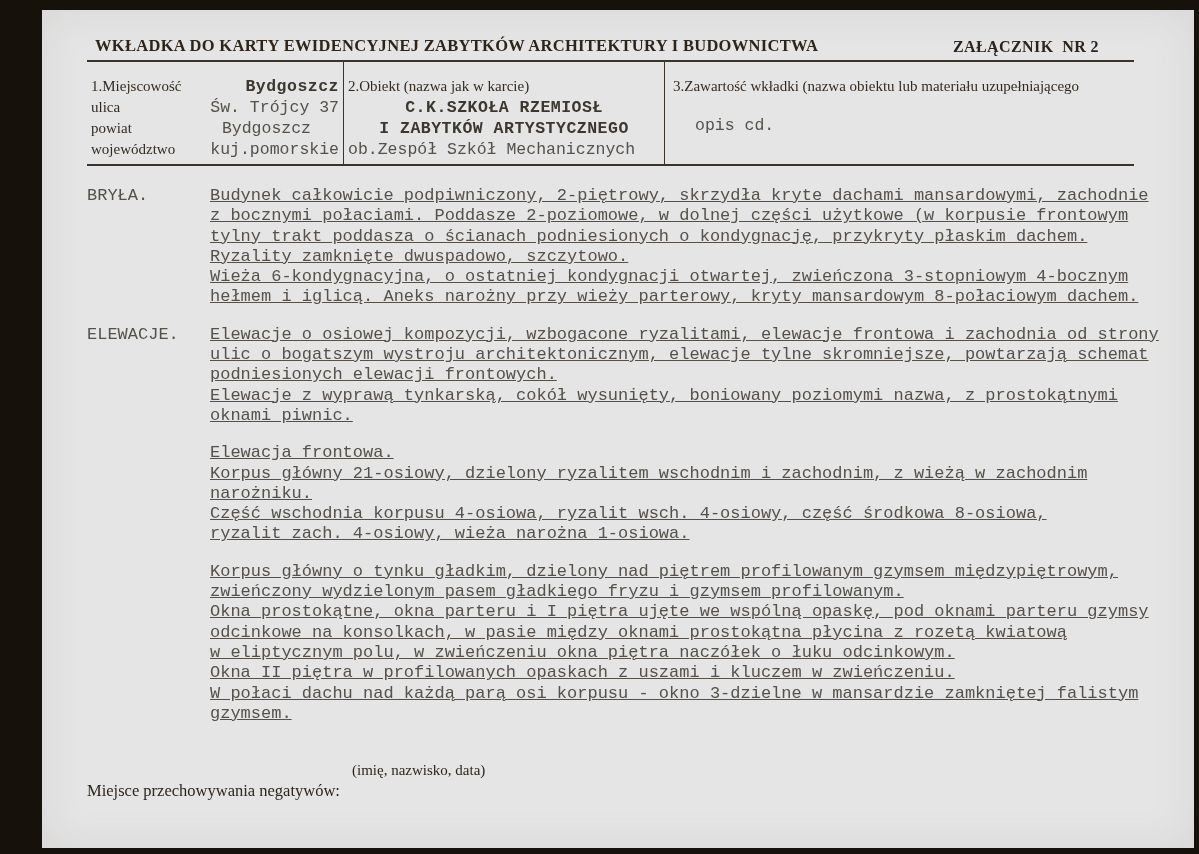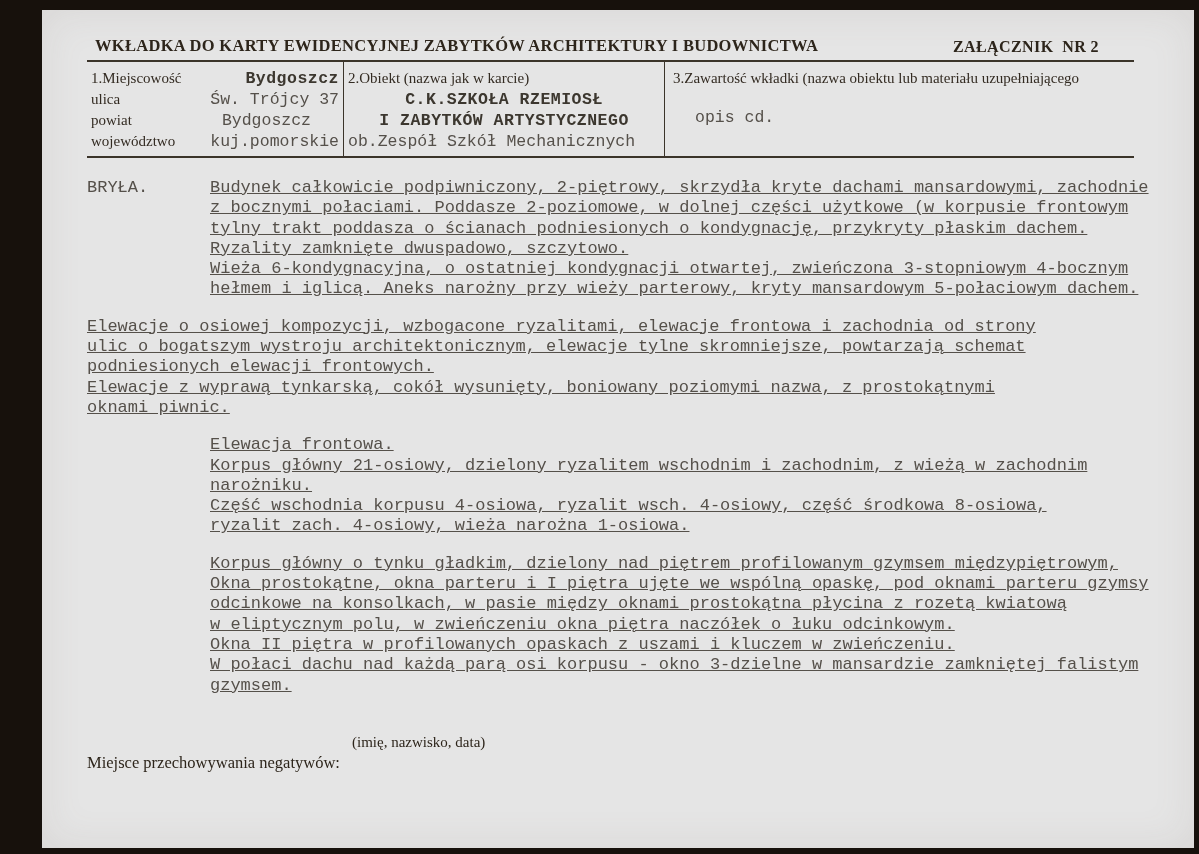--- a/index.html
+++ b/index.html
@@ -35,21 +35,21 @@
     margin-right:35px;color:#2d251b;white-space:pre;
   }
   
   .id-table{
     display:flex;
     border-top:2px solid #3b342a;
     border-bottom:2px solid #3b342a;
     min-height:88px;
     font-size:15px;
   }
-  .col{padding:6px 4px 4px 4px;}
+  .col{padding:14px 4px 4px 4px;}
   .col1{width:248px;}
   .col2{width:312px;border-left:1.5px solid #3b342a;border-right:1.5px solid #3b342a;}
   .col3{flex:1;}
   .field-row{display:flex;justify-content:space-between;line-height:21px;}
   .f-label{font-family:"Liberation Serif","DejaVu Serif",serif;color:#332b22;white-space:pre;}
   .mono{font-family:"Liberation Mono","DejaVu Sans Mono",monospace;color:#55504a;white-space:pre;}
   .mono.b{font-weight:bold;color:#3c372f;letter-spacing:.5px;}
   .col1 .mono{font-size:16.5px;}
   .col2 .mono,.col3 .mono{font-size:16.5px;line-height:21px;}
   .obj-name{text-align:center;}
@@ -122,25 +122,26 @@
     <div class="body-text">
 
       <div class="para">
         <div class="para-heading">BRYŁA.</div>
         <div class="para-lines">
           <div class="tline">Budynek całkowicie podpiwniczony, 2-piętrowy, skrzydła kryte dachami mansardowymi, zachodnie</div>
           <div class="tline">z bocznymi połaciami. Poddasze 2-poziomowe, w dolnej części użytkowe (w korpusie frontowym</div>
           <div class="tline">tylny trakt poddasza o ścianach podniesionych o kondygnację, przykryty płaskim dachem.</div>
           <div class="tline">Ryzality zamknięte dwuspadowo, szczytowo.</div>
           <div class="tline">Wieża 6-kondygnacyjna, o ostatniej kondygnacji otwartej, zwieńczona 3-stopniowym 4-bocznym</div>
-          <div class="tline">hełmem i iglicą. Aneks narożny przy wieży parterowy, kryty mansardowym 5-połaciowym dachem.</div>
+          <div class="tline">hełmem i iglicą. Aneks narożny przy wieży parterowy, kryty mansardowym 8-połaciowym dachem.</div>
         </div>
       </div>
 
       <div class="para">
+        <div class="para-heading">ELEWACJE.</div>
         <div class="para-lines">
           <div class="tline">Elewacje o osiowej kompozycji, wzbogacone ryzalitami, elewacje frontowa i zachodnia od strony</div>
           <div class="tline">ulic o bogatszym wystroju architektonicznym, elewacje tylne skromniejsze, powtarzają schemat</div>
           <div class="tline">podniesionych elewacji frontowych.</div>
           <div class="tline">Elewacje z wyprawą tynkarską, cokół wysunięty, boniowany poziomymi nazwa, z prostokątnymi</div>
           <div class="tline">oknami piwnic.</div>
         </div>
       </div>
 
       <div class="para">
@@ -151,20 +152,21 @@
           <div class="tline">narożniku.</div>
           <div class="tline">Część wschodnia korpusu 4-osiowa, ryzalit wsch. 4-osiowy, część środkowa 8-osiowa,</div>
           <div class="tline">ryzalit zach. 4-osiowy, wieża narożna 1-osiowa.</div>
         </div>
       </div>
 
       <div class="para">
         <div class="para-heading"></div>
         <div class="para-lines">
           <div class="tline">Korpus główny o tynku gładkim, dzielony nad piętrem profilowanym gzymsem międzypiętrowym,</div>
+          <div class="tline">zwieńczony wydzielonym pasem gładkiego fryzu i gzymsem profilowanym.</div>
           <div class="tline">Okna prostokątne, okna parteru i I piętra ujęte we wspólną opaskę, pod oknami parteru gzymsy</div>
           <div class="tline">odcinkowe na konsolkach, w pasie między oknami prostokątna płycina z rozetą kwiatową</div>
           <div class="tline">w eliptycznym polu, w zwieńczeniu okna piętra naczółek o łuku odcinkowym.</div>
           <div class="tline">Okna II piętra w profilowanych opaskach z uszami i kluczem w zwieńczeniu.</div>
           <div class="tline">W połaci dachu nad każdą parą osi korpusu - okno 3-dzielne w mansardzie zamkniętej falistym</div>
           <div class="tline">gzymsem.</div>
         </div>
       </div>
 
     </div>

